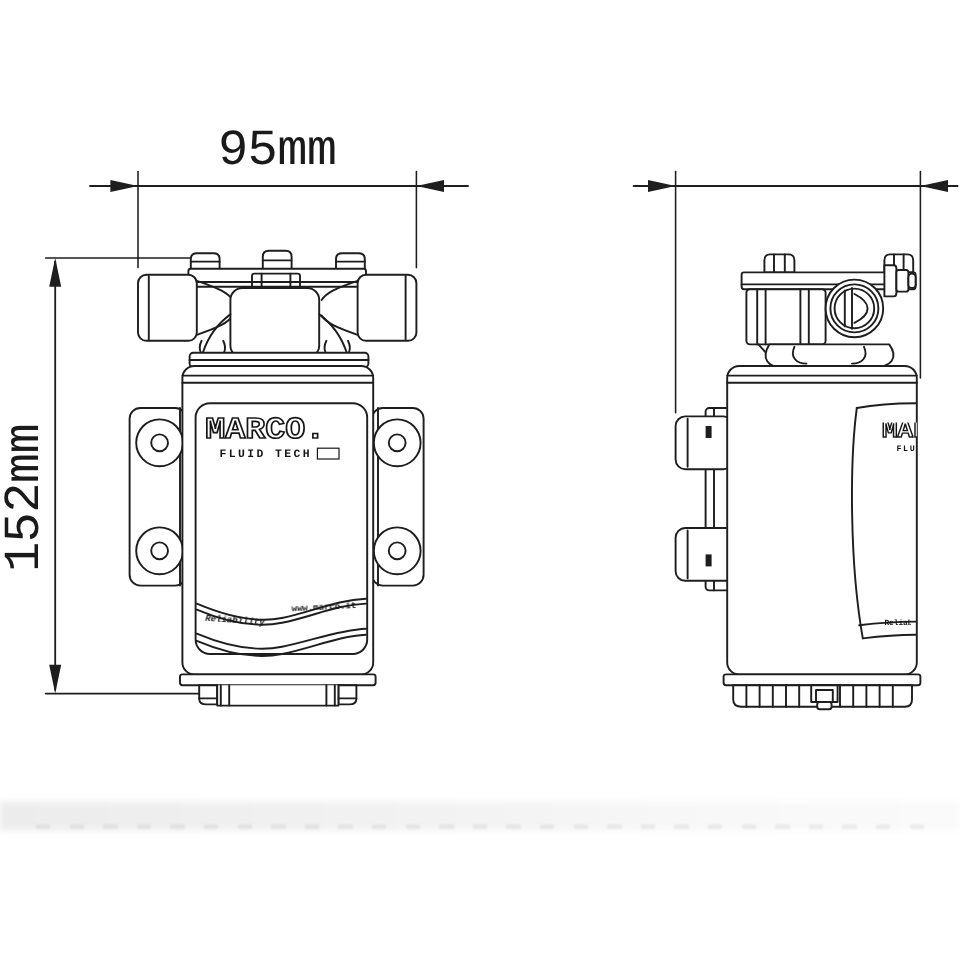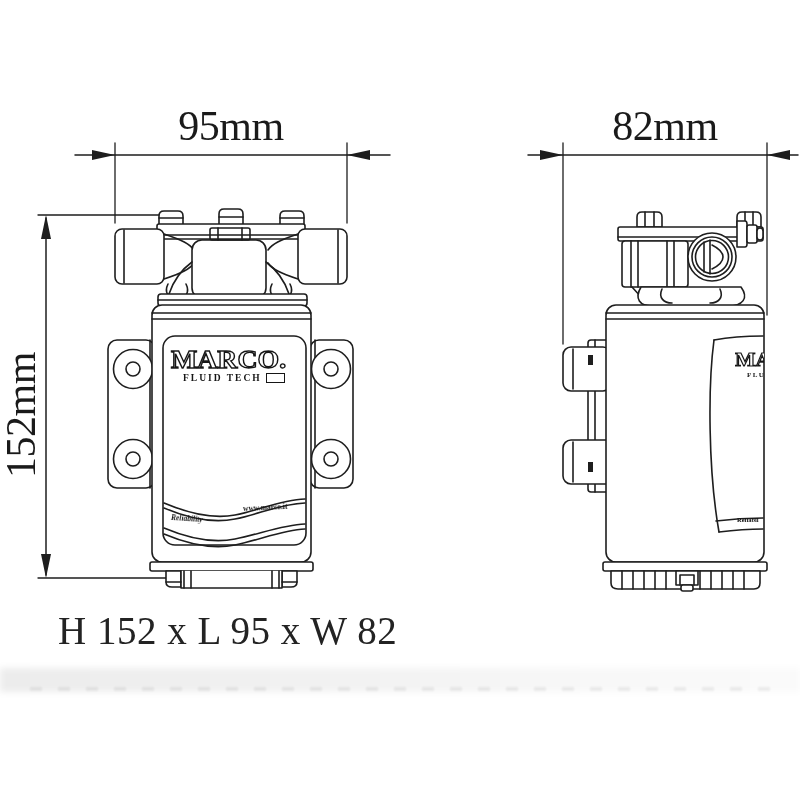--- a/index.html
+++ b/index.html
@@ -1,18 +1,18 @@
 <!DOCTYPE html>
 <html><head>
 <meta charset="utf-8">
 <style>
   html,body{margin:0;padding:0;background:#fff;}
   #canvas{
     position:relative;width:800px;height:800px;background:#ffffff;overflow:hidden;
-    font-family:Liberation Serif, serif;
+    font-family:Liberation Mono, monospace;
   }
   #lineart{position:absolute;left:0;top:0;filter:blur(0.25px);}
   #lineart path,#lineart rect,#lineart circle,#lineart line,#lineart polyline{
     fill:none;stroke:#1e1e1e;stroke-width:1.6;stroke-linejoin:round;stroke-linecap:round;
   }
   #lineart .f{fill:#ffffff;}
   #lineart .thin{stroke-width:1.3;}
   #lineart .arrow{fill:#1e1e1e;stroke:none;}
   #lineart .dim{stroke-width:1.5;}
   .dimtext{
@@ -239,25 +239,23 @@
         <path d="M700,571 V589 M711,571 V589 M722,571 V589 M733,571 V589 M744,571 V589"></path>
         <rect class="f" x="676" y="571" width="22" height="14"></rect>
         <path d="M680,575 V585 M694,575 V585 M680,575 H694"></path>
         <rect class="f" x="681" y="585" width="12" height="6" rx="2"></rect>
       </g>
     </g>
   </svg>
 
   <div class="dimtext dim-95">95mm</div>
 
-  <div class="dimtext dim-82">82mm</div>
 
   <div class="dimtext dim-152">152mm</div>
 
-  <div class="caption">H 152 x L 95 x W 82</div>
 
   <div class="logo">
     <span class="logo-word">MARCO.</span>
     <span class="logo-subrow">
       <span class="logo-sub">FLUID TECH</span>
       <span class="logo-subbox"></span>
     </span>
   </div>
 
   <div class="ribbon-text ribbon-left">Reliability</div>

